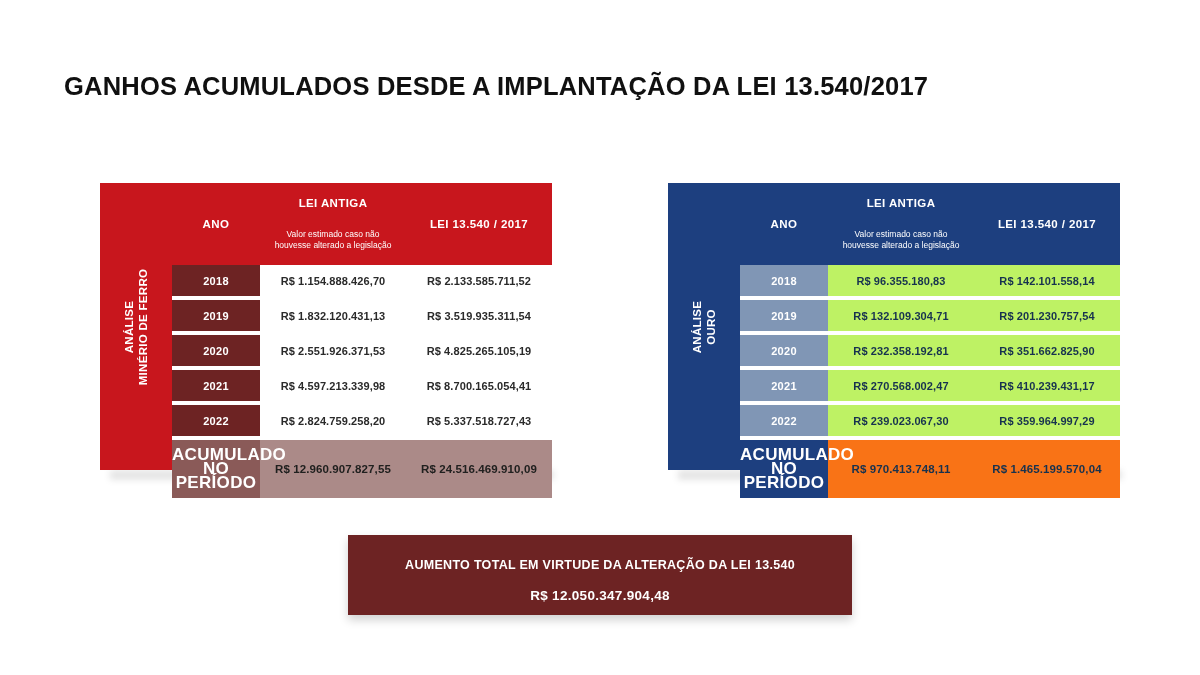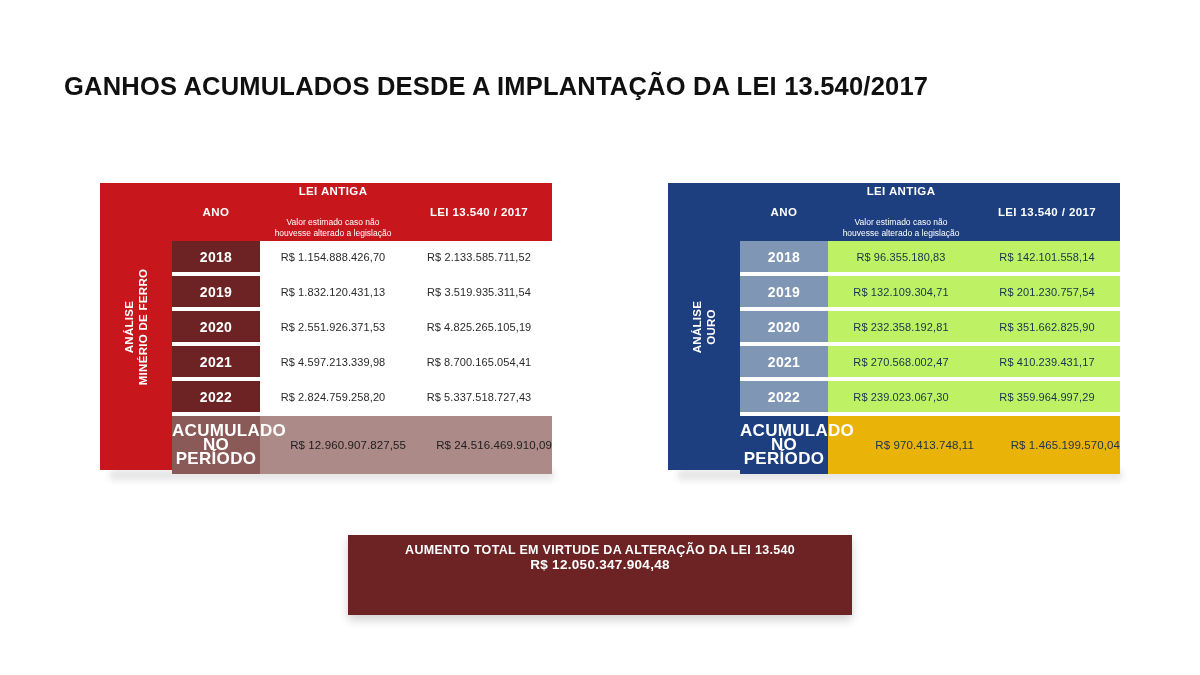--- a/index.html
+++ b/index.html
@@ -76,21 +76,21 @@
     padding: 0;
     margin: 0;
     border: 0;
   }
 
   
   .hdr-cell {
     color: #ffffff;
     text-align: center;
     vertical-align: middle;
-    height: 58px;
+    height: 82px;
     font-size: 11.5px;
     font-weight: bold;
     letter-spacing: 0.4px;
   }
   .panel.red  .hdr-cell { background: #c8161d; }
   .panel.blue .hdr-cell { background: #1d3f7f; }
   .hdr-cell .sub {
     display: block;
     font-size: 8.5px;
     font-weight: normal;
@@ -99,34 +99,34 @@
     padding: 0 10px;
     letter-spacing: 0;
   }
   .hdr-sep-left  { border-left: 2px solid #ffffff; }
 
   
   .yr-cell {
     text-align: center;
     vertical-align: middle;
     height: 31px;
-    font-size: 14px;
+    font-size: 11px;
     font-weight: bold;
     color: #ffffff;
     letter-spacing: 0.3px;
   }
   .panel.red  .yr-cell { background: #6d2323; }
   .panel.blue .yr-cell { background: #8096b5; }
 
   .val-cell {
     text-align: center;
     vertical-align: middle;
     height: 31px;
     font-size: 11px;
-    font-weight: normal;
+    font-weight: bold;
     color: #17324f;
     letter-spacing: 0.1px;
     background: #ffffff;
   }
   .panel.red  .val-cell { color: #2a2a2a; }
   .panel.blue .val-cell { color: #17324f; }
 
   .panel.blue .val-cell.tint { background: #bef264; }
   .panel.blue .yr-cell.tint  { background: #8096b5; }
 
@@ -140,29 +140,29 @@
     font-size: 17px;
     font-weight: bold;
     color: #ffffff;
     line-height: 14px;
     letter-spacing: 0.3px;
   }
   .panel.red  .tot-label { background: #8a5a58; }
   .panel.blue .tot-label { background: #1d3f7f; }
 
   .tot-val {
-    text-align: right;
+    text-align: center;
     vertical-align: middle;
     height: 58px;
     font-size: 11.5px;
-    font-weight: normal;
+    font-weight: bold;
     letter-spacing: 0.1px;
   }
   .panel.red  .tot-val { background: #ab8a88; color: #20201f; }
-  .panel.blue .tot-val { background: #eab308; color: #17324f; }
+  .panel.blue .tot-val { background: #f97316; color: #17324f; }
 
   
   .panel-shadow {
     position: absolute;
     left: 10px;
     top: 287px;
     width: 444px;
     height: 10px;
     background: rgba(0,0,0,0.10);
     filter: blur(3px);
@@ -178,26 +178,27 @@
     height: 80px;
     background: #6d2323;
     color: #ffffff;
     text-align: center;
     box-shadow: 0 5px 9px rgba(0,0,0,0.18);
   }
   .banner .line1 {
     font-size: 12.5px;
     font-weight: bold;
     letter-spacing: 0.3px;
-    margin-top: 8px;
+    margin-top: 23px;
   }
   .banner .line2 {
     font-size: 13.5px;
     font-weight: bold;
     letter-spacing: 0.3px;
+    margin-top: 16px;
   }
 
   
   col.c-year { width: 88px; }
   col.c-old  { width: 146px; }
   col.c-new  { width: 146px; }
 </style>
 </head>
 <body>
 

